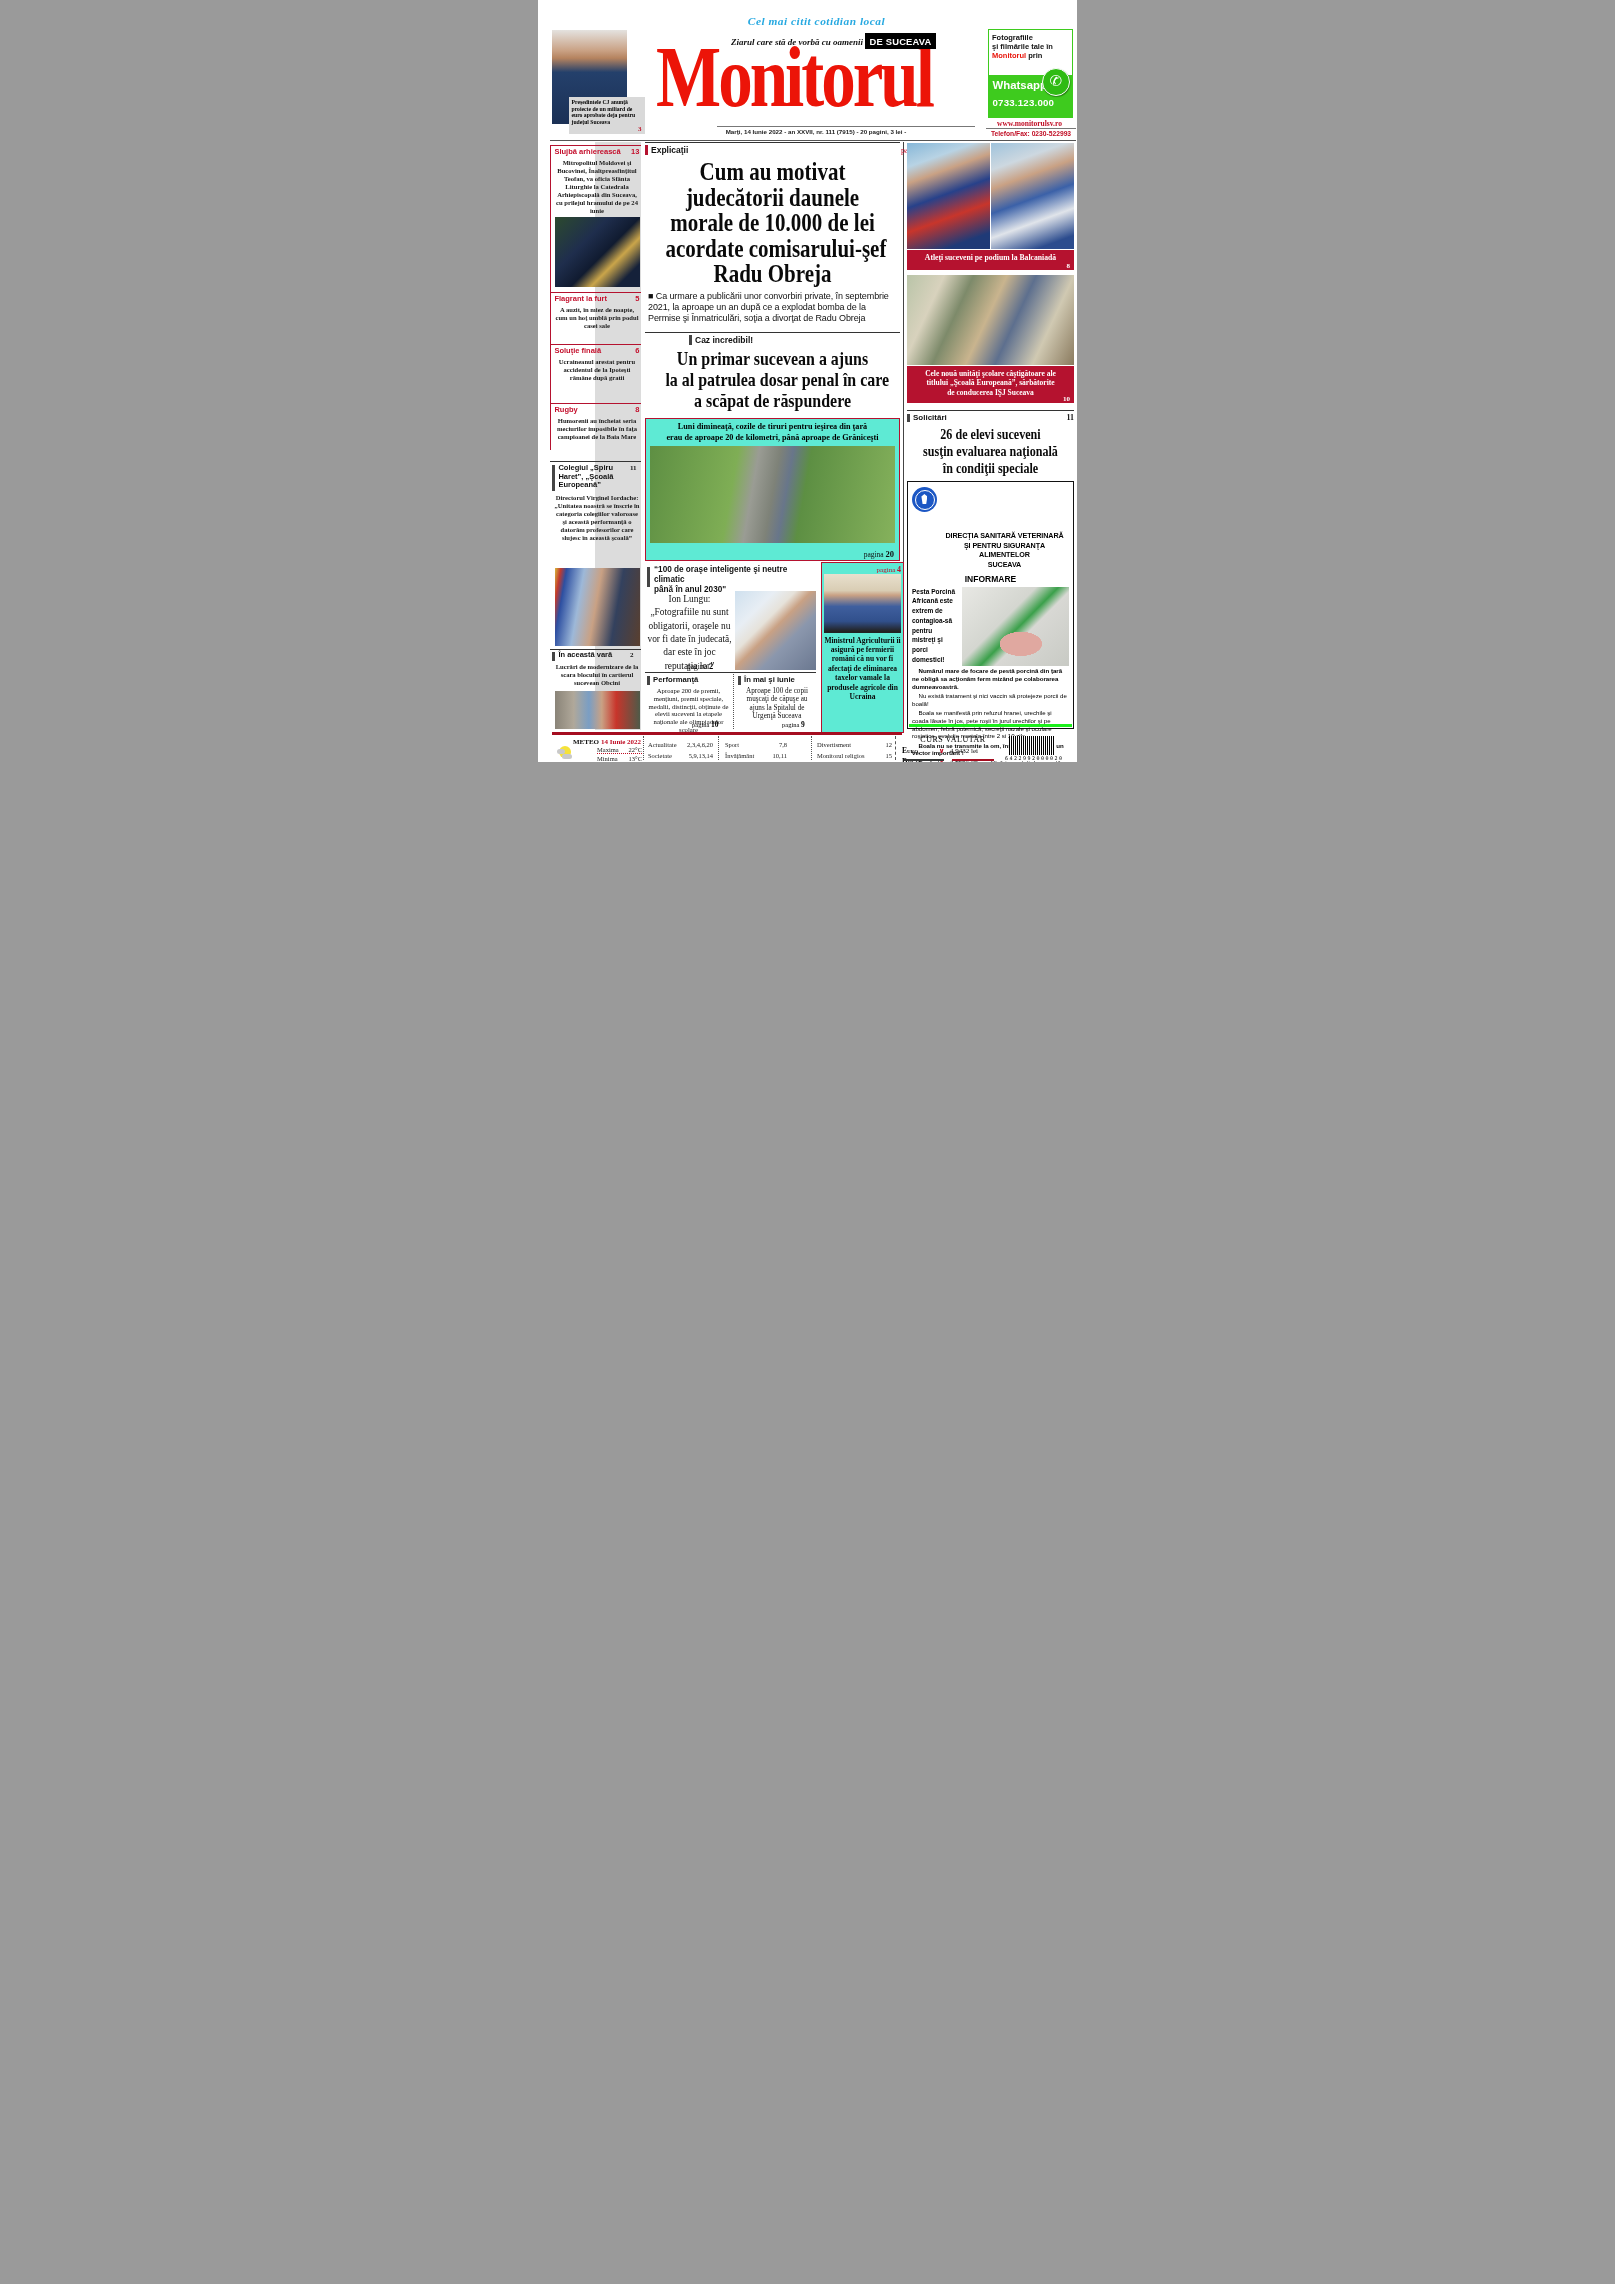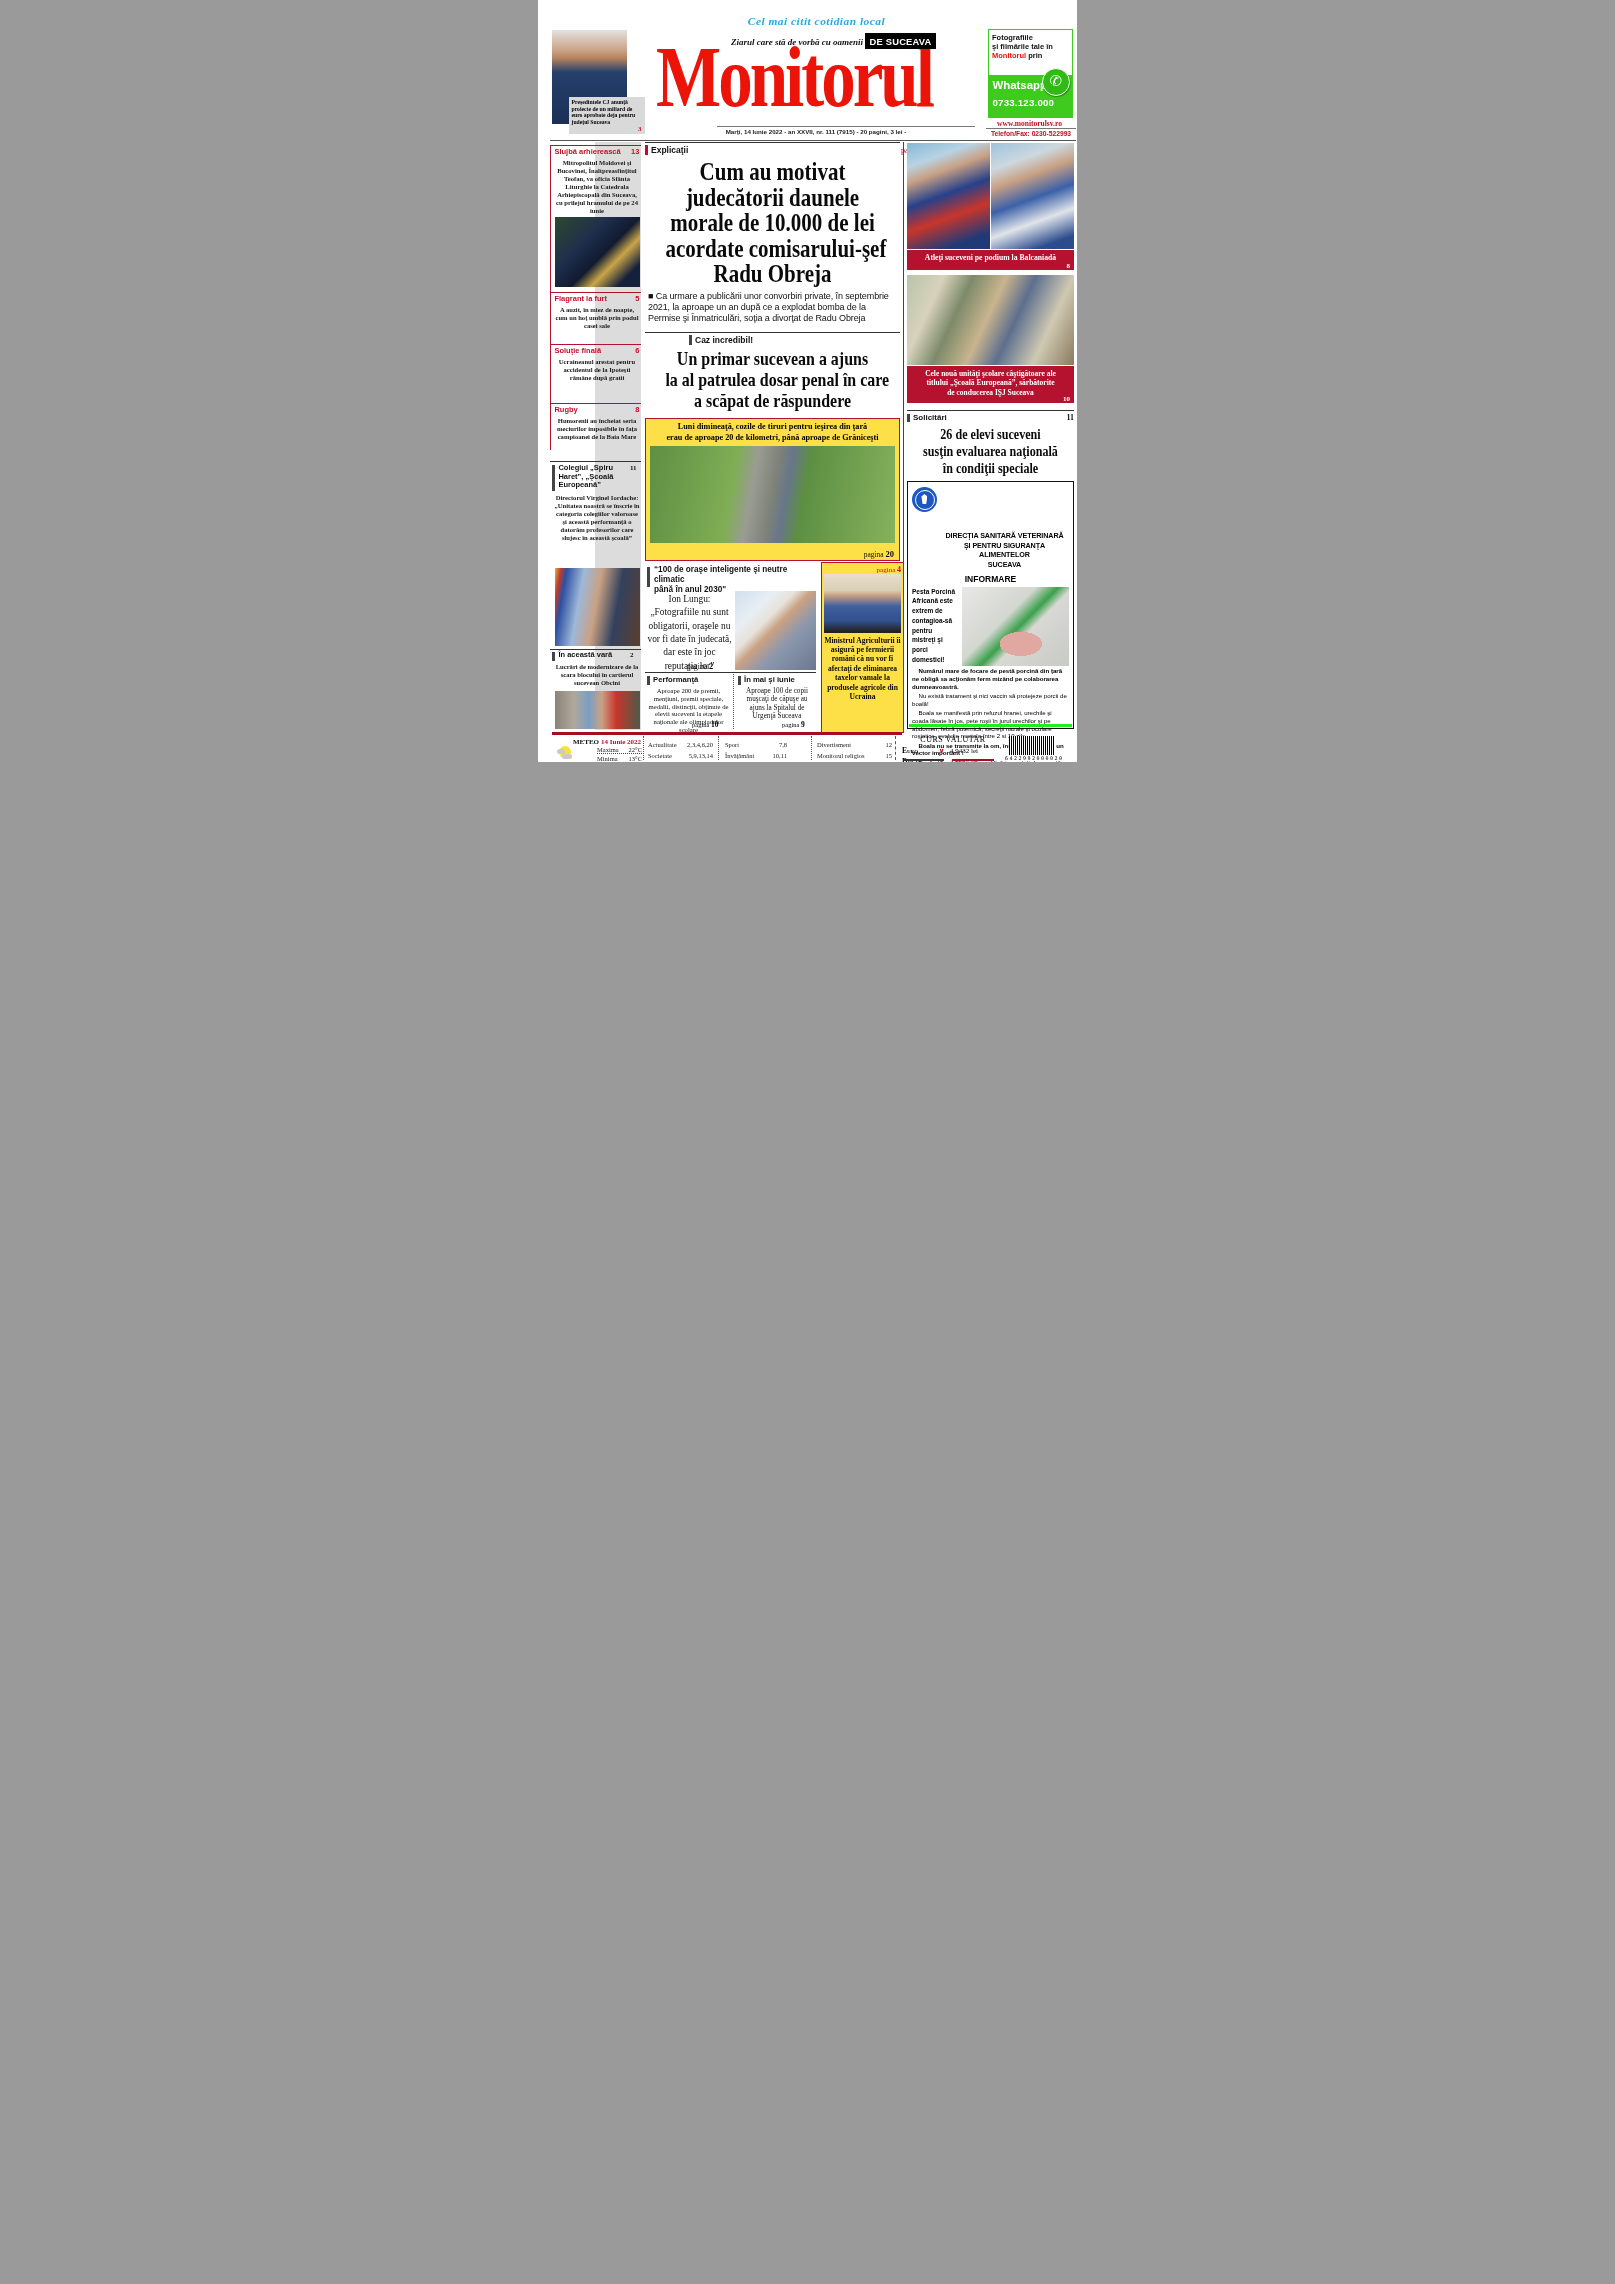--- a/index.html
+++ b/index.html
@@ -48,21 +48,21 @@
   .pagina{margin-left:auto;font:400 8px "Liberation Serif",serif;}
   .pagina b{font-size:9.4px;}
   .pag-red{color:#c40f2c;}
   .pag-blk{color:#111;}
   .headline{transform:scaleX(.84);transform-origin:50% 0;}
   .headline div{white-space:nowrap;text-align:center;font-weight:700;color:#0a0a0a;}
   .h1 div{font-size:25px;line-height:1.02;}
   .h2 div{font-size:19px;line-height:1.1;}
   .h3 div{font-size:14.4px;line-height:1.18;}
   .lead{font:400 9px "Liberation Sans",sans-serif;color:#111;line-height:1.24;letter-spacing:-0.1px;}
-  .redbox{border:1.5px solid #b5122f;background:#fde047;}
+  .redbox{border:1.5px solid #b5122f;background:#5eead4;}
   .boxcap{font:700 8.2px "Liberation Serif",serif;text-align:center;line-height:1.28;}
   .pgtag{position:absolute;right:5px;bottom:1.5px;font:400 7.5px "Liberation Serif",serif;color:#111;}
   .pgtag b{font-size:8.5px;}
   .s3kick{font:700 8.2px "Liberation Sans",sans-serif;color:#111;line-height:1.22;}
   .serifbody{font:400 9.4px "Liberation Serif",serif;text-align:center;line-height:1.42;color:#111;}
   .smallserif{font:400 6.7px "Liberation Serif",serif;text-align:center;line-height:1.16;color:#111;}
   .minheadline{font:700 7.5px "Liberation Serif",serif;text-align:center;line-height:1.26;color:#0a0a0a;}
   .dotv{border-left:1px dotted #555;}
   
   .capbar{background:#b5122f;color:#fff;text-align:center;}

